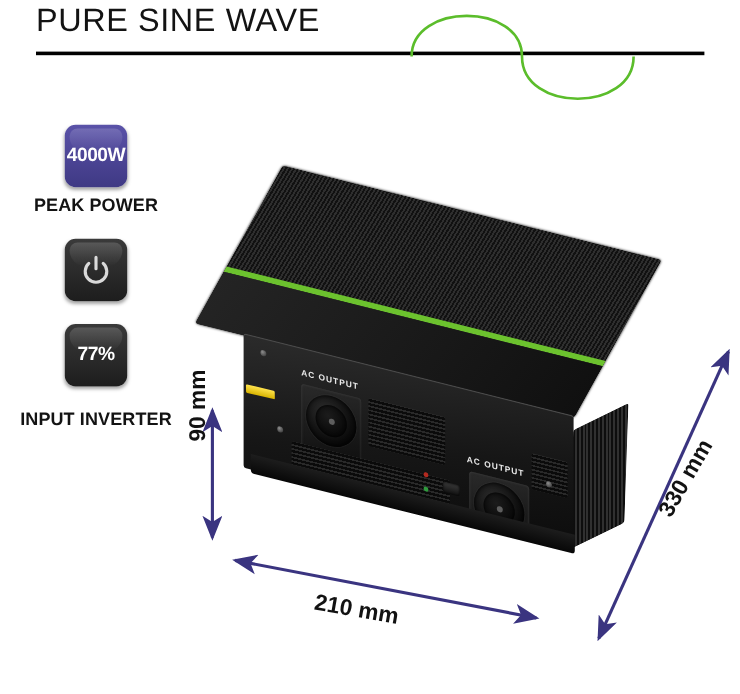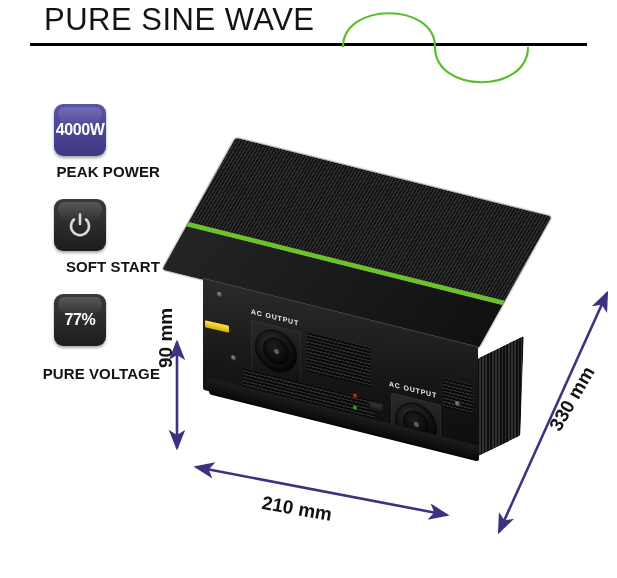--- a/index.html
+++ b/index.html
@@ -5,22 +5,22 @@
   html,body{margin:0;padding:0;}
   body{
     width:617px;height:578px;position:relative;overflow:hidden;
     background:#ffffff;
     font-family:"Liberation Sans","DejaVu Sans",sans-serif;
     color:#1a1a1a;
   }
 
   
   .header-title{
-    position:absolute;left:44px;top:2px;
-    font-size:31px;letter-spacing:0.5px;font-weight:400;
+    position:absolute;left:30px;top:2px;
+    font-size:27px;letter-spacing:0.5px;font-weight:400;
     color:#131313;white-space:nowrap;
   }
   .header-rule{
     position:absolute;left:30px;top:43px;width:557px;height:3px;
     background:#000000;
   }
   .wave-svg{position:absolute;left:280px;top:0px;width:337px;height:105px;}
 
   
   .features{position:absolute;left:0;top:104px;width:160px;}
@@ -38,21 +38,21 @@
     pointer-events:none;
   }
   .badge-purple{background:linear-gradient(to bottom,#5a52a8,#3f3984);}
   .badge-dark{background:linear-gradient(to bottom,#3a3a3a,#1d1d1d);}
   .badge-text{
     color:#ffffff;font-size:16px;font-weight:700;letter-spacing:-0.4px;
     line-height:1;white-space:nowrap;
   }
   .feature-label{
     margin-top:7px;font-size:15px;font-weight:700;letter-spacing:0.1px;
-    color:#131313;white-space:nowrap;text-align:right;
+    color:#131313;white-space:nowrap;
   }
   .power-glyph{width:30px;height:30px;display:block;}
 
   
   .product{position:absolute;left:185px;top:160px;width:370px;height:350px;}
 
   .dev-wrap{position:absolute;left:0;top:0;width:370px;height:350px;}
 
   
   .dev-top{
@@ -203,31 +203,30 @@
     <div class="feature-label">PEAK POWER</div>
   </div>
 
   <div class="feature">
     <div class="badge badge-dark">
       <svg class="power-glyph" viewBox="0 0 30 30">
         <path d="M 9 9.5 A 9 9 0 1 0 21 9.5" fill="none" stroke="#d9d9d9" stroke-width="2.6" stroke-linecap="round"></path>
         <line x1="15" y1="4.5" x2="15" y2="14" stroke="#d9d9d9" stroke-width="2.6" stroke-linecap="round"></line>
       </svg>
     </div>
-    <div class="feature-label">SOFT START</div>
   </div>
 
   <div class="feature">
     <div class="badge badge-dark">
       <span class="badge-text">77%</span>
     </div>
   </div>
 
   <div class="feature">
-    <div class="feature-label">PURE VOLTAGE</div>
+    <div class="feature-label">INPUT INVERTER</div>
   </div>
 
 </div>
 
 <div class="product">
   <div class="dev-wrap">
 
     <div class="dev-top"></div>
     <div class="dev-top-stripe">
       <div class="stripe-green"></div>

